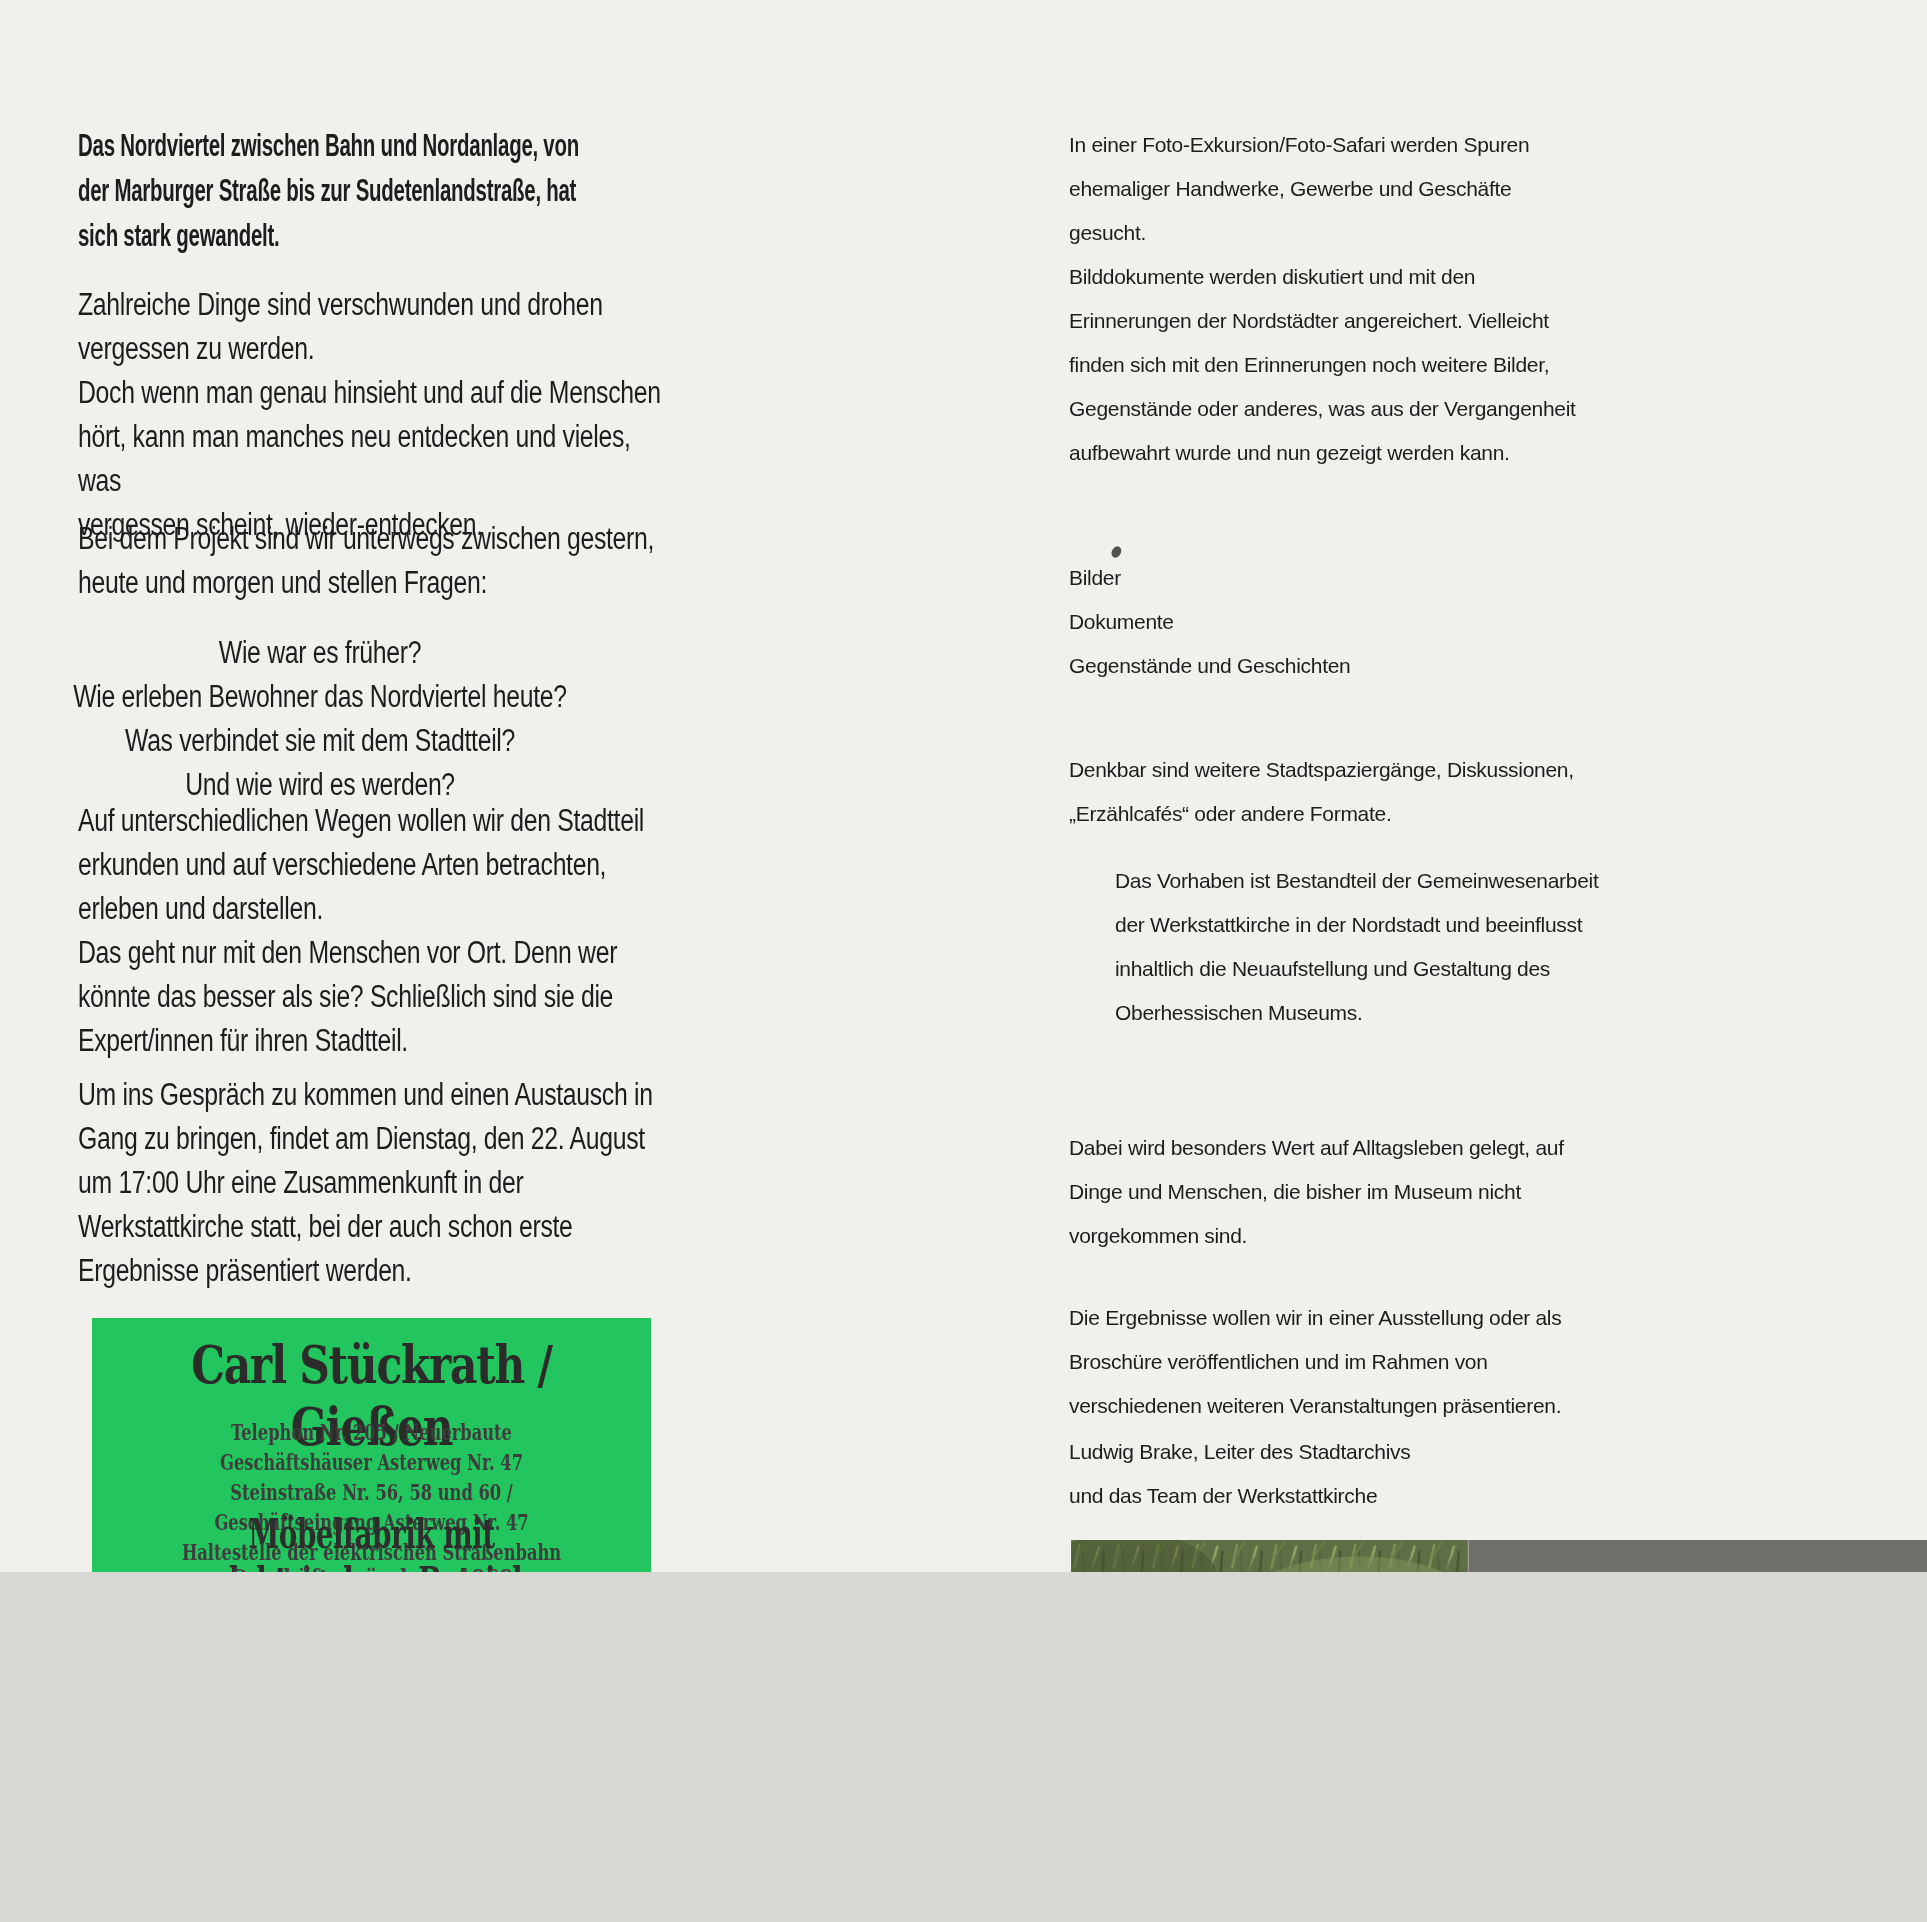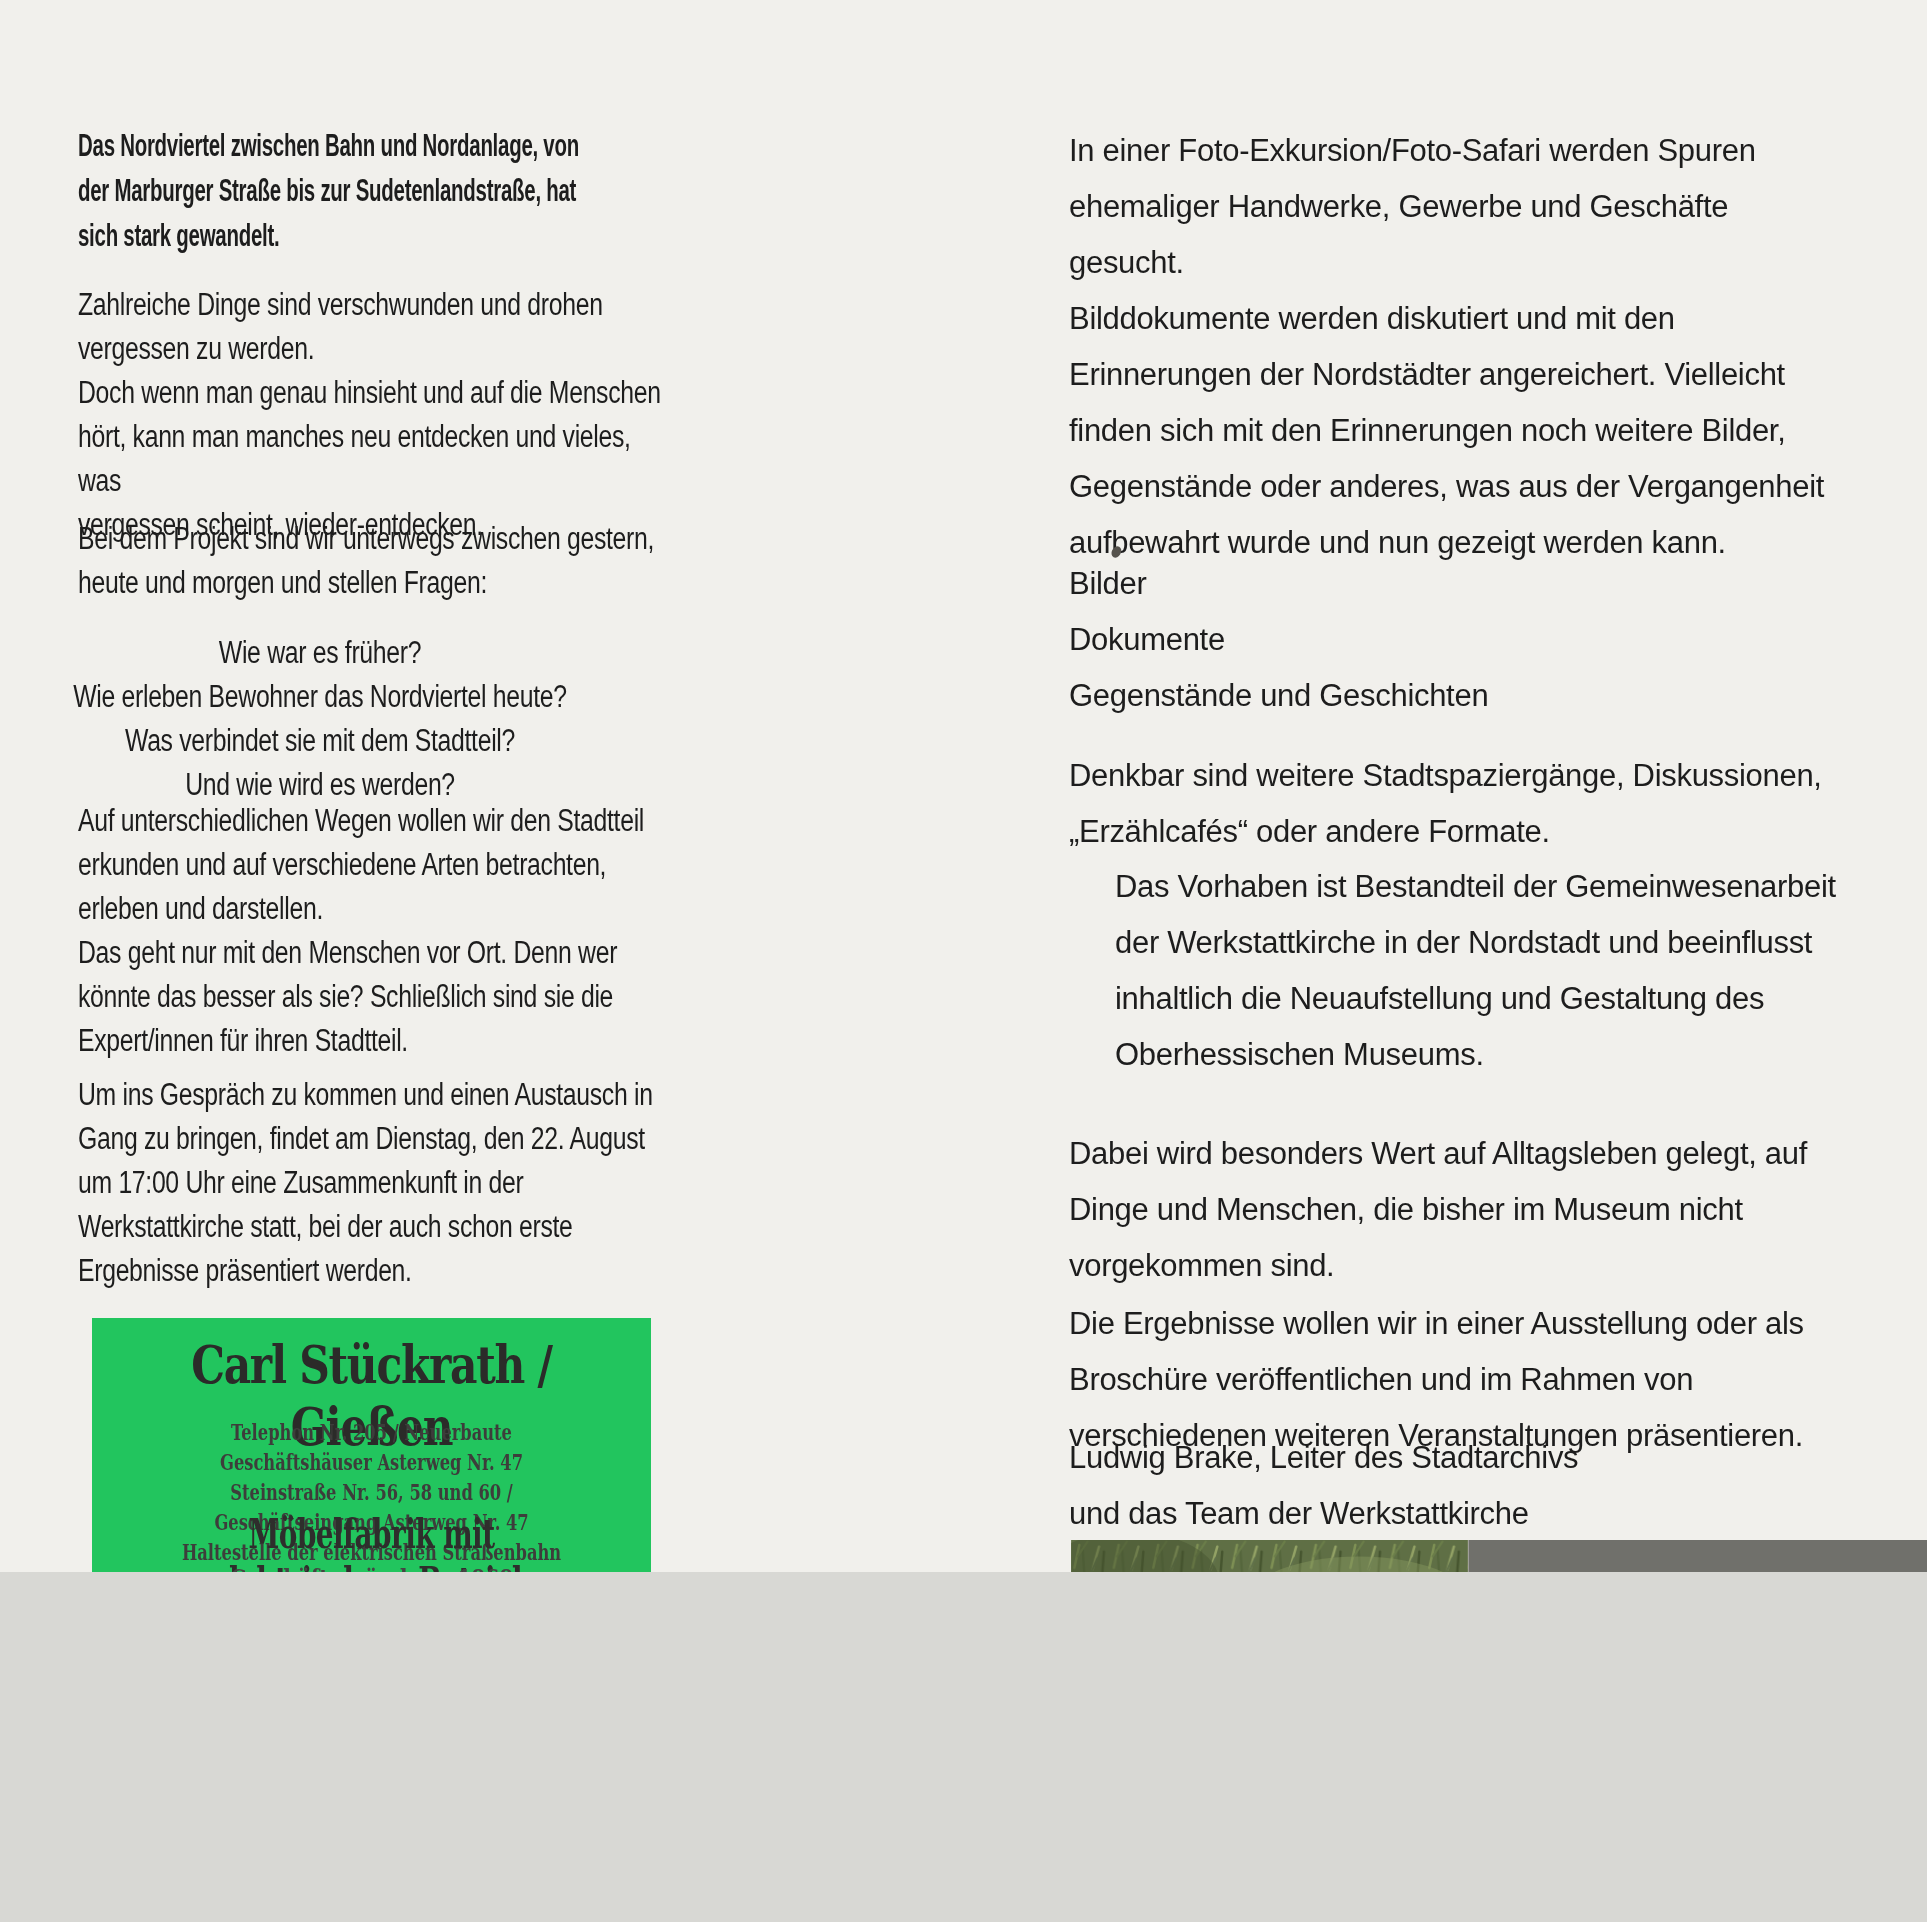--- a/index.html
+++ b/index.html
@@ -5,21 +5,21 @@
   html,body{margin:0;padding:0;background:#d8d8d4;}
   #page{position:relative;width:1928px;height:1572px;background:#f1f0ec;overflow:hidden;
         font-family:"Liberation Sans",sans-serif;color:#1d1d1d;}
   .para{position:absolute;white-space:pre-line;}
   
   .lhead{font-size:31px;line-height:45px;font-weight:bold;letter-spacing:-0.4px;
          transform:scaleX(.66);transform-origin:0 0;width:896px;}
   .lbody{font-size:31px;line-height:44px;letter-spacing:-0.4px;
          transform:scaleX(.80);transform-origin:0 0;width:750px;}
   .lcenter{text-align:center;}
-  .rbody{font-size:31px;line-height:56px;letter-spacing:-0.3px;width:847px;}
+  .rbody{font-size:21px;line-height:44px;letter-spacing:-0.3px;width:847px;}
   .rcenter{width:750px;}
   
   #ad{position:absolute;left:92px;top:1318px;width:559px;height:582px;background:#22c55e;}
   .ad-title{position:absolute;top:15px;width:100%;text-align:center;
             font-family:"DejaVu Serif",serif;font-weight:bold;font-size:53px;letter-spacing:-1.6px;
             transform:scaleX(.80);transform-origin:center;color:#2b2b29;}
   .ad-address{position:absolute;top:99px;width:100%;text-align:center;white-space:pre-line;
             font-family:"DejaVu Serif",serif;font-weight:bold;font-size:22px;line-height:30px;
             transform:scaleX(.74);transform-origin:center;color:#3d3d3b;}
   .ad-subtitle{position:absolute;top:192px;width:100%;text-align:center;

